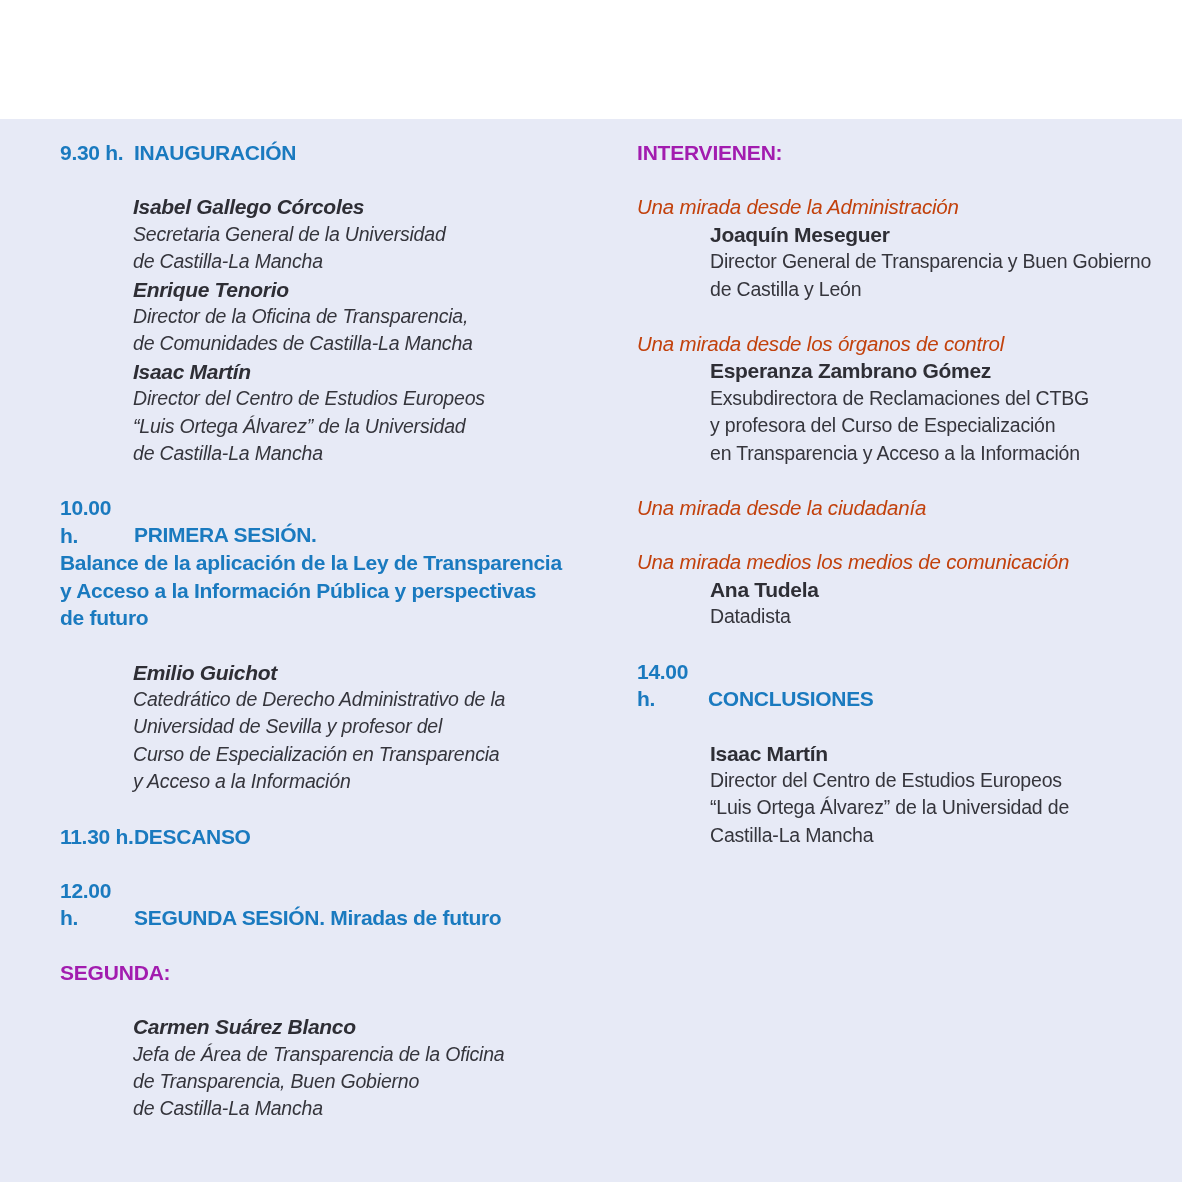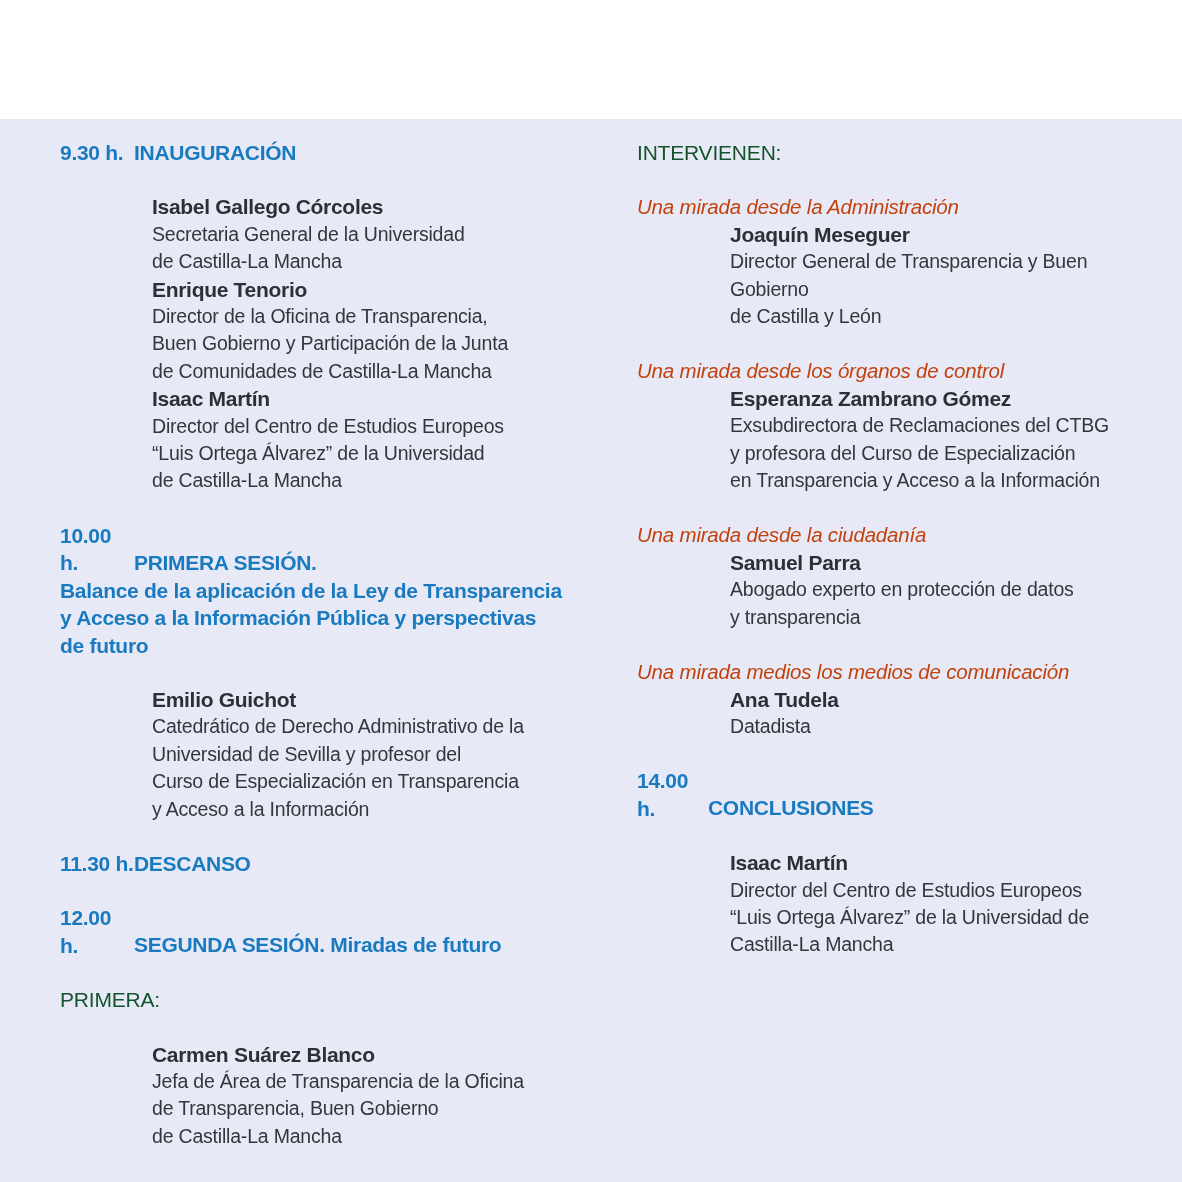--- a/index.html
+++ b/index.html
@@ -24,26 +24,26 @@
   .session-head { font-size:21px; font-weight:bold; color:#1a7abf;
                   line-height:27.4px; letter-spacing:-0.3px; }
   .t-slot { display:inline-block; width:74px; }
   .t-slot-r { display:inline-block; width:71px; }
   .sub { font-size:21px; font-weight:bold; color:#1a7abf;
          line-height:27.4px; letter-spacing:-0.3px; }
   .name { font-size:21px; font-weight:bold; color:#2e2e35;
           line-height:27.4px; letter-spacing:-0.3px; }
   .role { font-size:19.5px; font-weight:normal; color:#35353c;
           line-height:27.4px; letter-spacing:-0.2px; }
-  .label { font-size:21px; font-weight:normal; color:#14532d;
+  .label { font-size:21px; font-weight:bold; color:#a21caf;
            line-height:27.4px; letter-spacing:-0.2px; }
   .ghead { font-size:20.5px; font-style:italic; color:#c2410c;
            line-height:27.4px; letter-spacing:-0.2px; }
-  .indent   { margin-left:92px; }
-  .indent-r { margin-left:93px; }
+  .indent   { margin-left:73px;font-style:italic; }
+  .indent-r { margin-left:73px; }
   .gap { margin-top:27px; }
 </style>
 </head>
 <body>
 
 <div class="page">
   <div class="band-top"></div>
   <div class="content">
 
     <div class="col col-left">
@@ -51,21 +51,20 @@
       <div class="session-head">
         <span class="t-slot">9.30 h.</span><span>INAUGURACIÓN</span>
       </div>
 
       <div class="indent gap">
         <div class="name">Isabel Gallego Córcoles</div>
         <div class="role">Secretaria General de la Universidad</div>
         <div class="role">de Castilla-La Mancha</div>
         <div class="name">Enrique Tenorio</div>
         <div class="role">Director de la Oficina de Transparencia,</div>
-        <div class="role">Buen Gobierno y Participación de la Junta</div>
         <div class="role">de Comunidades de Castilla-La Mancha</div>
         <div class="name">Isaac Martín</div>
         <div class="role">Director del Centro de Estudios Europeos</div>
         <div class="role">“Luis Ortega Álvarez” de la Universidad</div>
         <div class="role">de Castilla-La Mancha</div>
       </div>
 
       <div class="gap">
         <div class="session-head">
           <span class="t-slot">10.00 h.</span><span>PRIMERA SESIÓN.</span>
@@ -84,21 +83,21 @@
       </div>
 
       <div class="session-head gap">
         <span class="t-slot">11.30 h.</span><span>DESCANSO</span>
       </div>
 
       <div class="session-head gap">
         <span class="t-slot">12.00 h.</span><span>SEGUNDA SESIÓN. Miradas de futuro</span>
       </div>
 
-      <div class="label gap">PRIMERA:</div>
+      <div class="label gap">SEGUNDA:</div>
 
       <div class="indent gap">
         <div class="name">Carmen Suárez Blanco</div>
         <div class="role">Jefa de Área de Transparencia de la Oficina</div>
         <div class="role">de Transparencia, Buen Gobierno</div>
         <div class="role">de Castilla-La Mancha</div>
       </div>
 
     </div>
 
@@ -120,25 +119,20 @@
         <div class="indent-r">
           <div class="name">Esperanza Zambrano Gómez</div>
           <div class="role">Exsubdirectora de Reclamaciones del CTBG</div>
           <div class="role">y profesora del Curso de Especialización</div>
           <div class="role">en Transparencia y Acceso a la Información</div>
         </div>
       </div>
 
       <div class="gap">
         <div class="ghead">Una mirada desde la ciudadanía</div>
-        <div class="indent-r">
-          <div class="name">Samuel Parra</div>
-          <div class="role">Abogado experto en protección de datos</div>
-          <div class="role">y transparencia</div>
-        </div>
       </div>
 
       <div class="gap">
         <div class="ghead">Una mirada medios los medios de comunicación</div>
         <div class="indent-r">
           <div class="name">Ana Tudela</div>
           <div class="role">Datadista</div>
         </div>
       </div>
 

